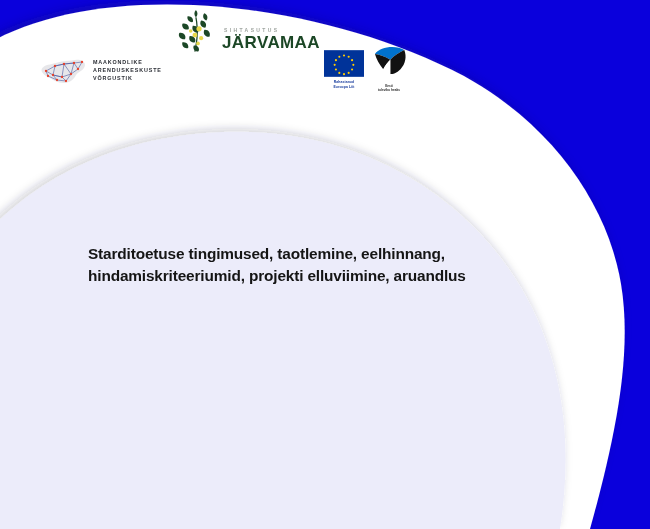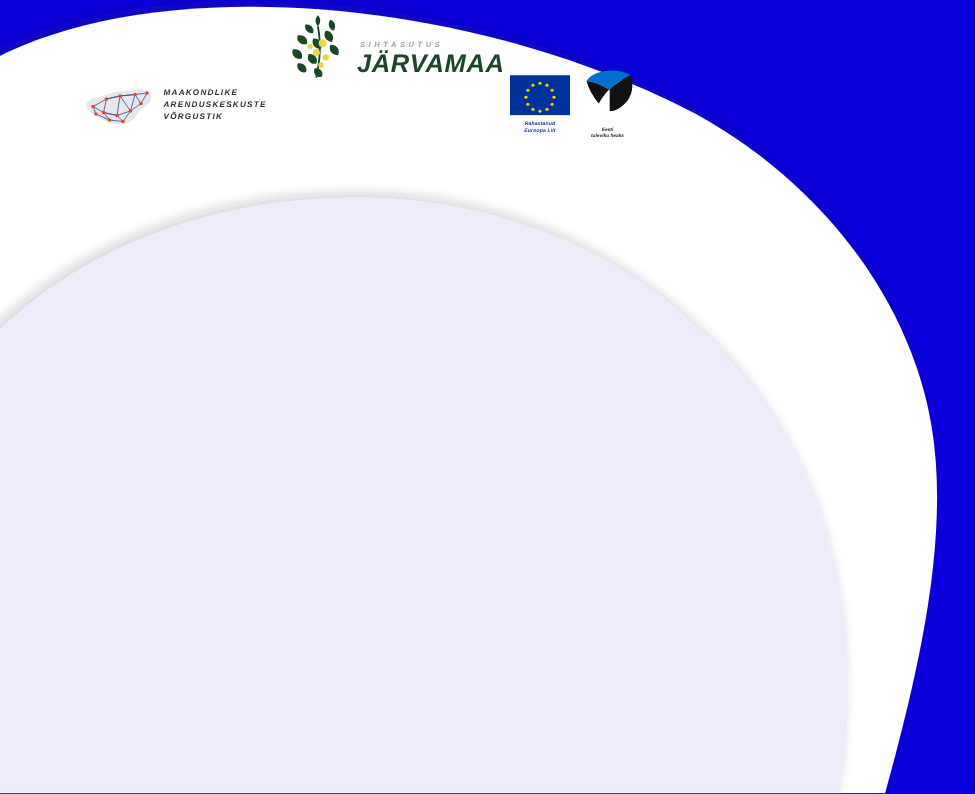--- a/index.html
+++ b/index.html
@@ -28,26 +28,25 @@
     left: 0;
     top: 0;
     width: 650px;
     height: 529px;
     display: block;
   }
 
   
   .logo-bar {
     position: absolute;
-    left: 16px;
+    left: 0;
     top: 0;
     width: 538px;
     height: 105px;
     z-index: 5;
-    font-style: italic;
   }
 
   .logo {
     position: absolute;
     display: flex;
     align-items: center;
   }
 
   
   #logo-mak {
@@ -322,15 +321,17 @@
       </svg>
       <div class="caption">
         <div>Eesti</div>
         <div>tuleviku heaks</div>
       </div>
     </div>
 
   </div>
 
   <div class="content">
+    <p id="slide-subtitle">Starditoetuse tingimused, taotlemine, eelhinnang,
+hindamiskriteeriumid, projekti elluviimine, aruandlus</p>
   </div>
 
 </div>
 
 </body></html>

